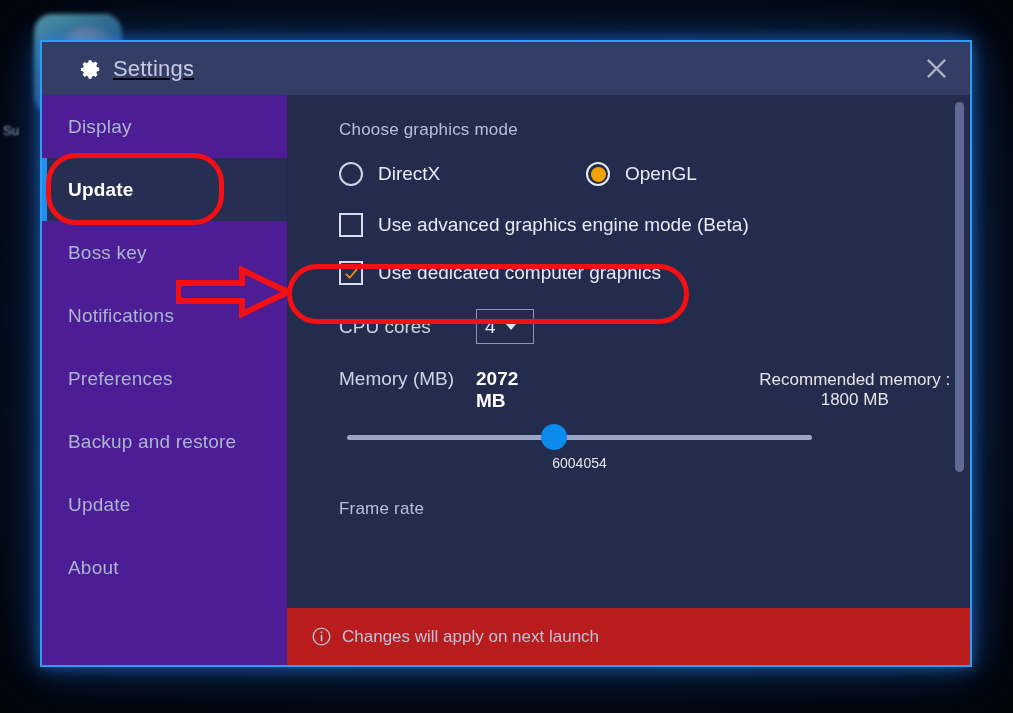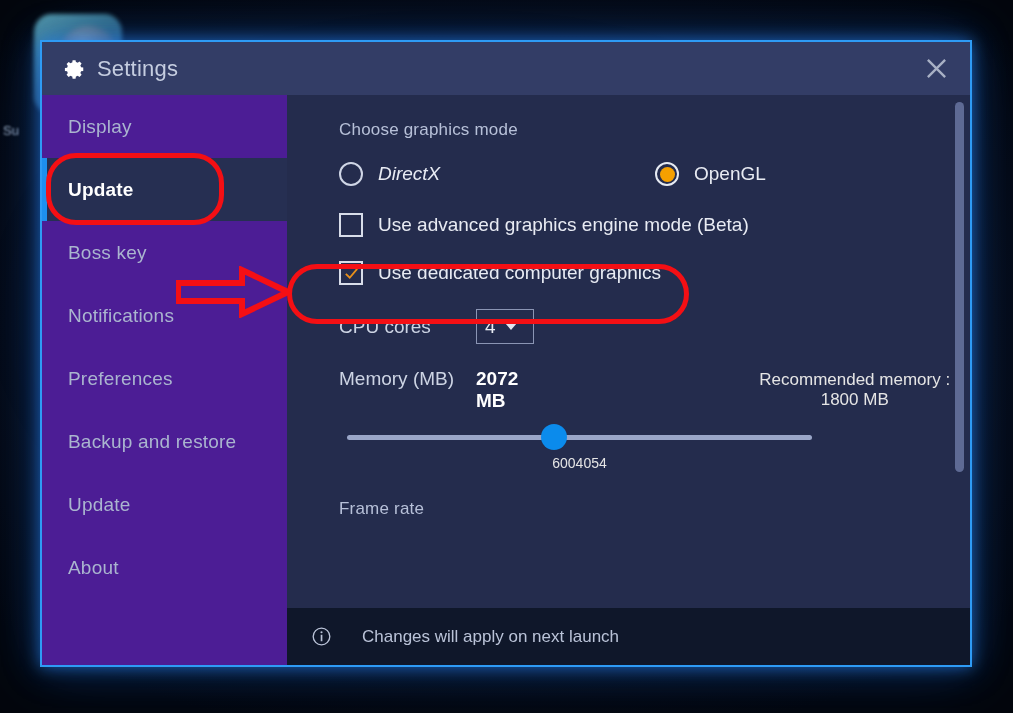--- a/index.html
+++ b/index.html
@@ -84,22 +84,23 @@
     display: flex;
     flex-direction: column;
     overflow: hidden;
   }
 
   .titlebar {
     height: 53px;
     background: #333d66;
     display: flex;
     align-items: center;
-    padding: 0 14px 0 22px;
-    flex: none;
+    padding: 0 14px 0 38px;
+    flex: none;
+    text-decoration: underline;
   }
   .gear-icon { width: 22px; height: 22px; flex: none; }
   .title-text {
     margin-left: 11px;
     font-size: 22px;
     color: #c5cde0;
     letter-spacing: .2px;
   }
   .titlebar-spacer { flex: 1; }
   .close-btn {
@@ -162,21 +163,21 @@
     margin-bottom: 22px;
     letter-spacing: .2px;
   }
   .section-head.sub { margin-top: 8px; }
 
   .radio-row { display: flex; align-items: center; margin-bottom: 27px; }
   .radio-opt {
     display: flex; align-items: center;
     cursor: pointer;
   }
-  .radio-opt.first { width: 316px; font-style: italic; }
+  .radio-opt.first { width: 247px; }
   .radio {
     width: 24px; height: 24px;
     border-radius: 50%;
     border: 2px solid #cfd6e6;
     flex: none;
     display: flex; align-items: center; justify-content: center;
     background: transparent;
   }
   .radio.on { border-color: #e6eaf2; }
   .radio.on::after {
@@ -295,25 +296,24 @@
     width: 9px; height: 370px;
     border-radius: 5px;
     background: #5e6a94;
   }
 
   
   .footer {
     position: absolute;
     left: 245px; right: 0; bottom: 0;
     height: 57px;
-    background: #0f172a;
+    background: #b91c1c;
     display: flex;
     align-items: center;
     padding-left: 25px;
-    gap: 20px;
   }
   .info-icon {
     width: 19px; height: 19px;
     flex: none;
   }
   .footer-text {
     margin-left: 11px;
     font-size: 17px;
     color: #bac3d8;
   }

